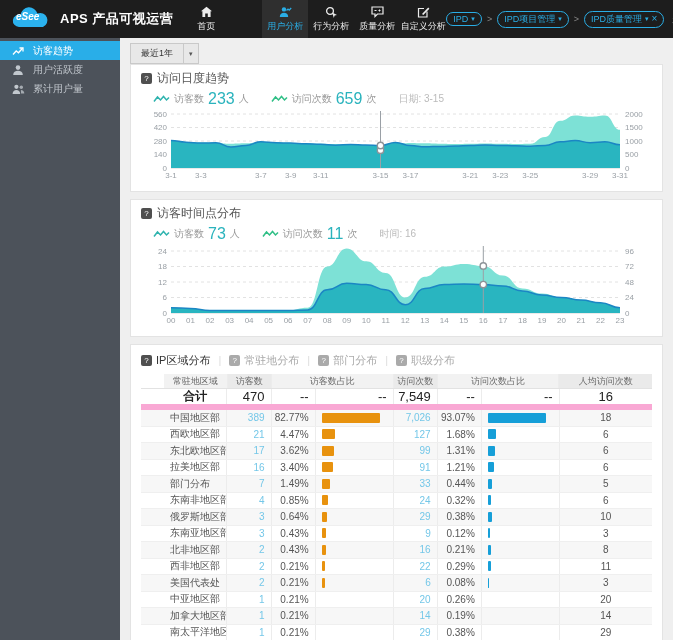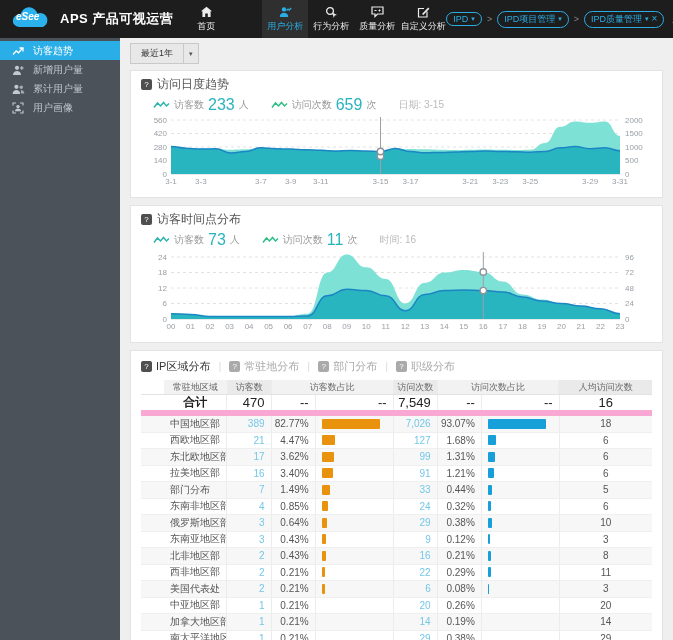--- a/index.html
+++ b/index.html
@@ -23,21 +23,21 @@
   .crumb-sep{color:#888;font-size:9px;}
   .role{color:#d8d8d8;font-size:9px;margin:0 3px;white-space:nowrap;}
   
   .body-row{display:flex;height:602px;}
   aside{width:120px;background:#4c525a;padding-top:3px;flex:none;}
   .side-item{height:19px;display:flex;align-items:center;gap:8px;padding-left:12px;color:#c2c8ce;font-size:10px;cursor:pointer;}
   .side-item.active{background:#29aee8;color:#fff;}
   .side-icon{width:13px;display:flex;align-items:center;}
   main{flex:1;padding:5px 10px 0 10px;overflow:hidden;}
   
-  .toolbar{display:flex;margin-bottom:6px;}
+  .toolbar{display:flex;}
   .btn-range{background:#e8e8e8;border:1px solid #c9c9c9;border-right:none;font-size:9px;color:#333;padding:3px 10px;cursor:pointer;}
   .btn-caret{background:#e8e8e8;border:1px solid #c9c9c9;font-size:7px;color:#555;padding:3px 5px;cursor:pointer;}
   
   .card{background:#fff;border:1px solid #e3e3e3;margin-bottom:7px;padding:7px 10px;}
   .title-row{display:flex;align-items:center;gap:5px;height:13px;}
   .help{width:11px;height:11px;border-radius:2px;background:#4f4f4f;color:#fff;font-size:8px;
         display:inline-flex;align-items:center;justify-content:center;flex:none;cursor:pointer;}
   .help.dim{background:#aaa;}
   .card-title{font-size:12px;color:#555;}
   .stats-row{display:flex;align-items:center;margin:4px 0 0 12px;height:20px;font-size:10px;color:#999;}
@@ -156,47 +156,36 @@
         <svg width="12" height="12" viewBox="0 0 12 12">
             <path d="M1 9.5 L4.2 6 L6.5 7.8 L10.5 3.2" fill="none" stroke="currentColor" stroke-width="1.3"></path>
             <path d="M7.5 3 L11 3 L11 6.5" fill="none" stroke="currentColor" stroke-width="1.3"></path>
           </svg>
       </span>
       <span>访客趋势</span>
     </div>
     <div class="side-item">
       <span class="side-icon">
         <svg width="12" height="12" viewBox="0 0 12 12">
-            <circle cx="5" cy="3.8" r="2.1" fill="currentColor"></circle>
-            <path d="M1 11 C1 8.2 2.9 7 5 7 C7.1 7 9 8.2 9 11 Z" fill="currentColor"></path>
-            <path d="M9.8 2.2 v3.6 M8 4 h3.6" stroke="currentColor" stroke-width="1.2" fill="none"></path>
-          </svg>
-      </span>
-      <span>新增用户量</span>
+            <circle cx="6" cy="3.6" r="2.3" fill="currentColor"></circle>
+            <path d="M1.2 11 C1.2 8 3.3 6.7 6 6.7 C8.7 6.7 10.8 8 10.8 11 Z" fill="currentColor"></path>
+          </svg>
+      </span>
+      <span>用户活跃度</span>
     </div>
     <div class="side-item">
       <span class="side-icon">
         <svg width="13" height="12" viewBox="0 0 13 12">
             <circle cx="4.4" cy="3.8" r="2.1" fill="currentColor"></circle>
             <path d="M0.6 11 C0.6 8.2 2.4 7 4.4 7 C6.4 7 8.2 8.2 8.2 11 Z" fill="currentColor"></path>
             <circle cx="9.3" cy="4.2" r="1.7" fill="currentColor" opacity="0.75"></circle>
             <path d="M8.9 6.9 C10.8 7 12.3 8.1 12.3 10.4 L9 10.4 Z" fill="currentColor" opacity="0.75"></path>
           </svg>
       </span>
       <span>累计用户量</span>
-    </div>
-    <div class="side-item">
-      <span class="side-icon">
-        <svg width="12" height="12" viewBox="0 0 12 12">
-            <path d="M1 3.5 V1 H4 M8 1 H11 V3.5 M11 8.5 V11 H8 M4 11 H1 V8.5" fill="none" stroke="currentColor" stroke-width="1.1"></path>
-            <circle cx="6" cy="4.6" r="1.7" fill="currentColor"></circle>
-            <path d="M3 9.3 C3 7.4 4.4 6.6 6 6.6 C7.6 6.6 9 7.4 9 9.3 Z" fill="currentColor"></path>
-          </svg>
-      </span>
-      <span>用户画像</span>
     </div>
   </aside>
 
   <main>
     <div class="toolbar">
       <button class="btn-range">最近1年</button>
       <button class="btn-caret"><span>▾</span></button>
     </div>
 
     <section class="card">

